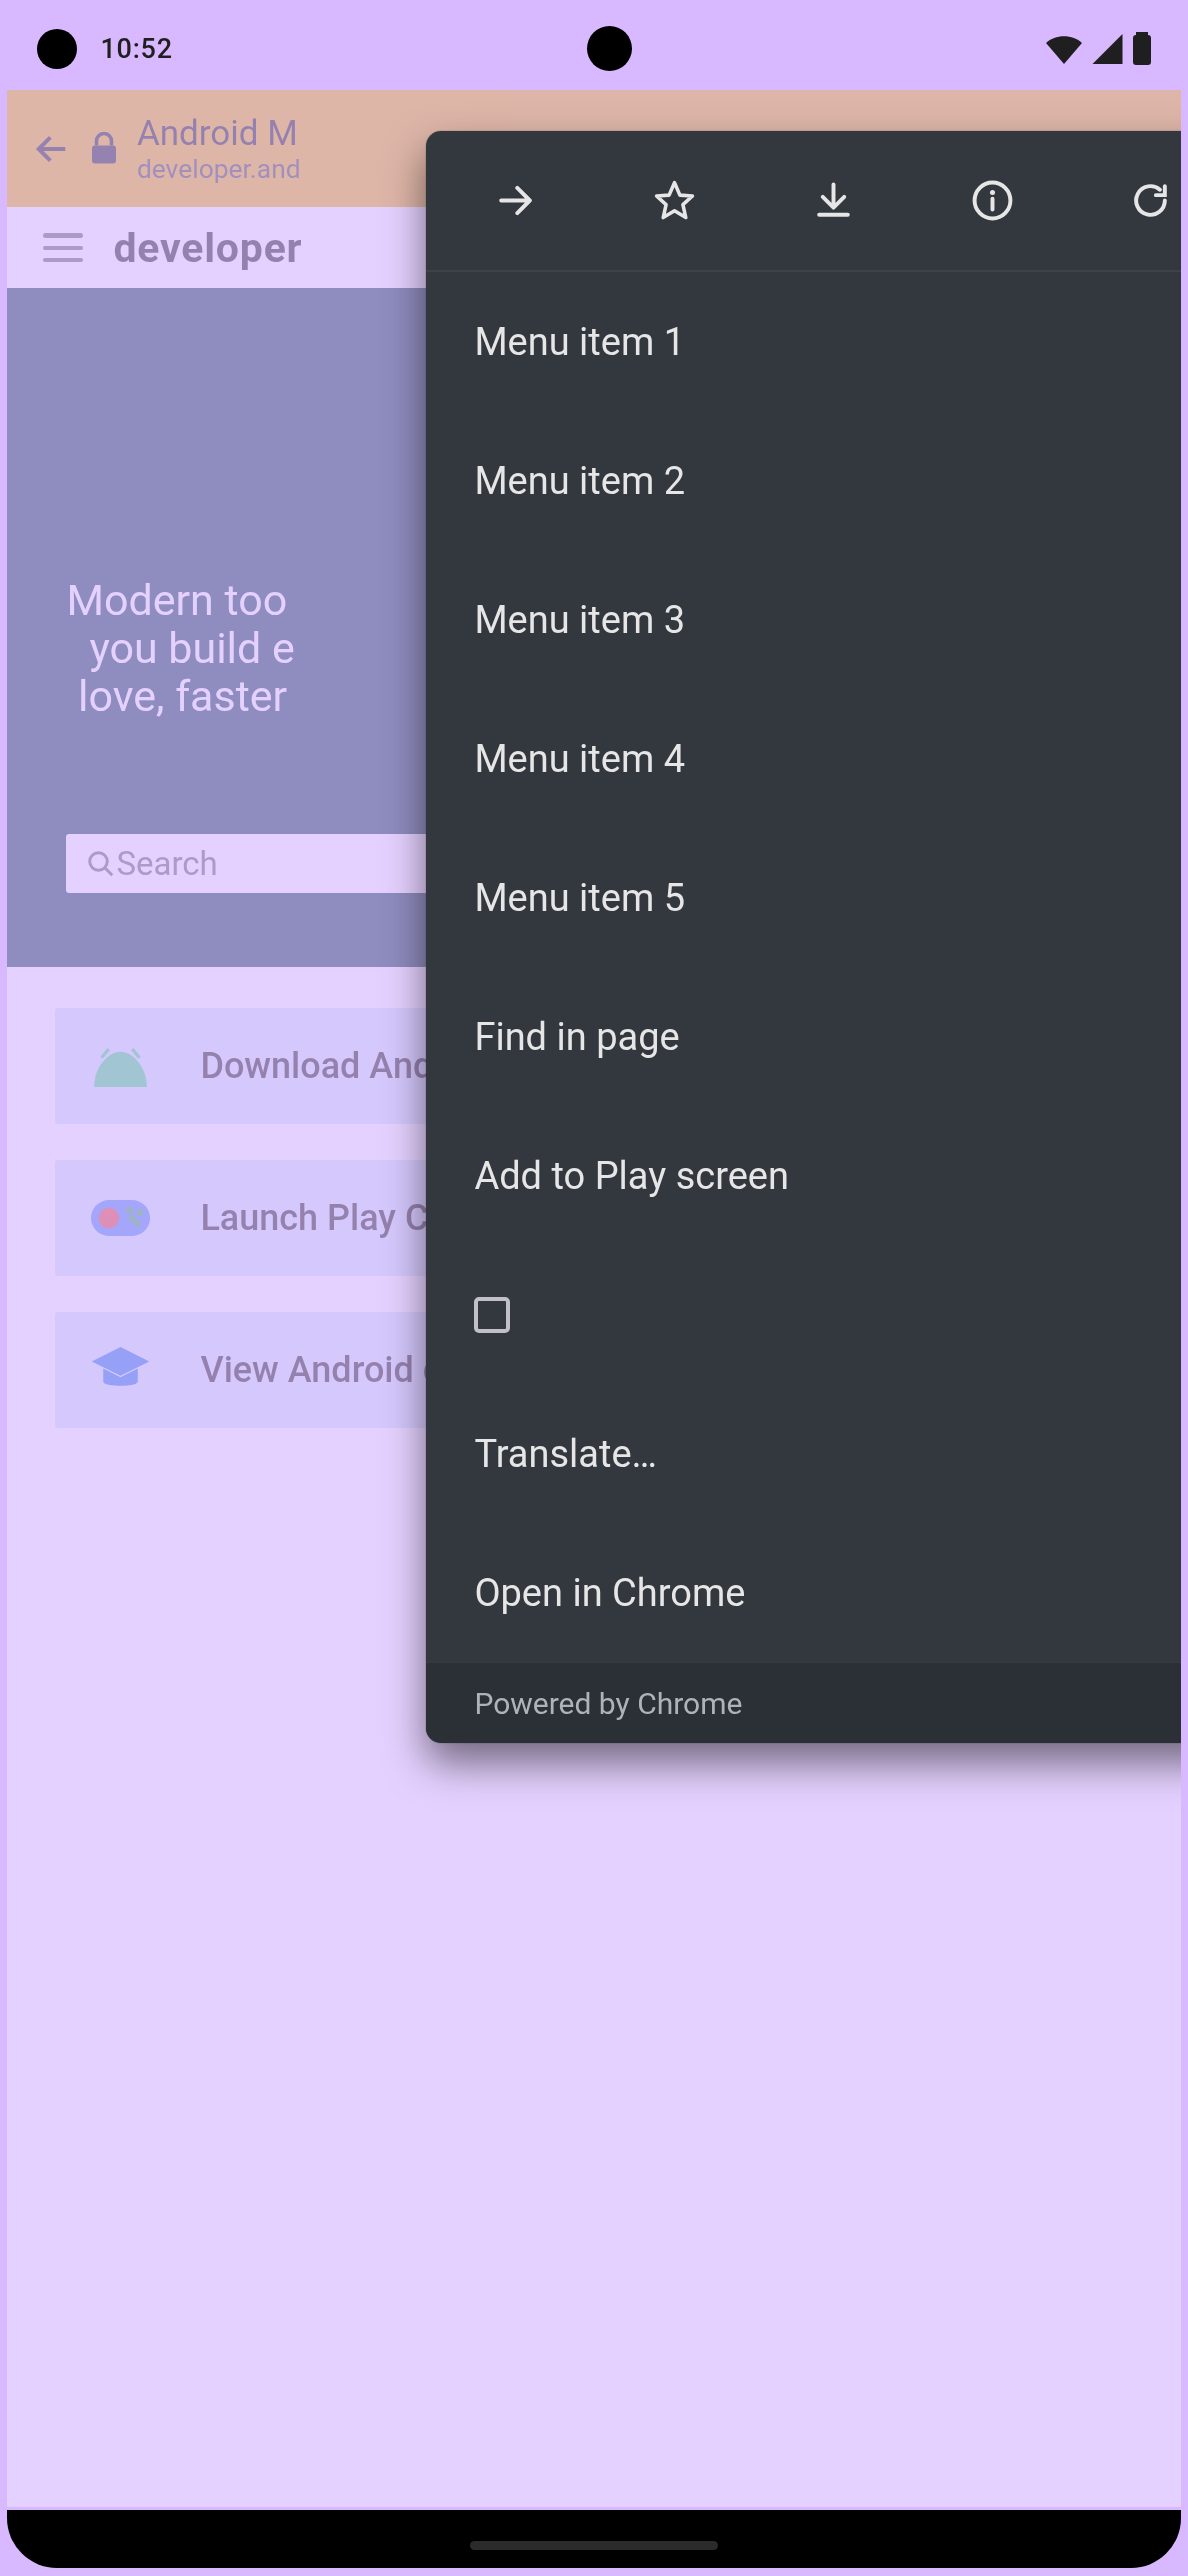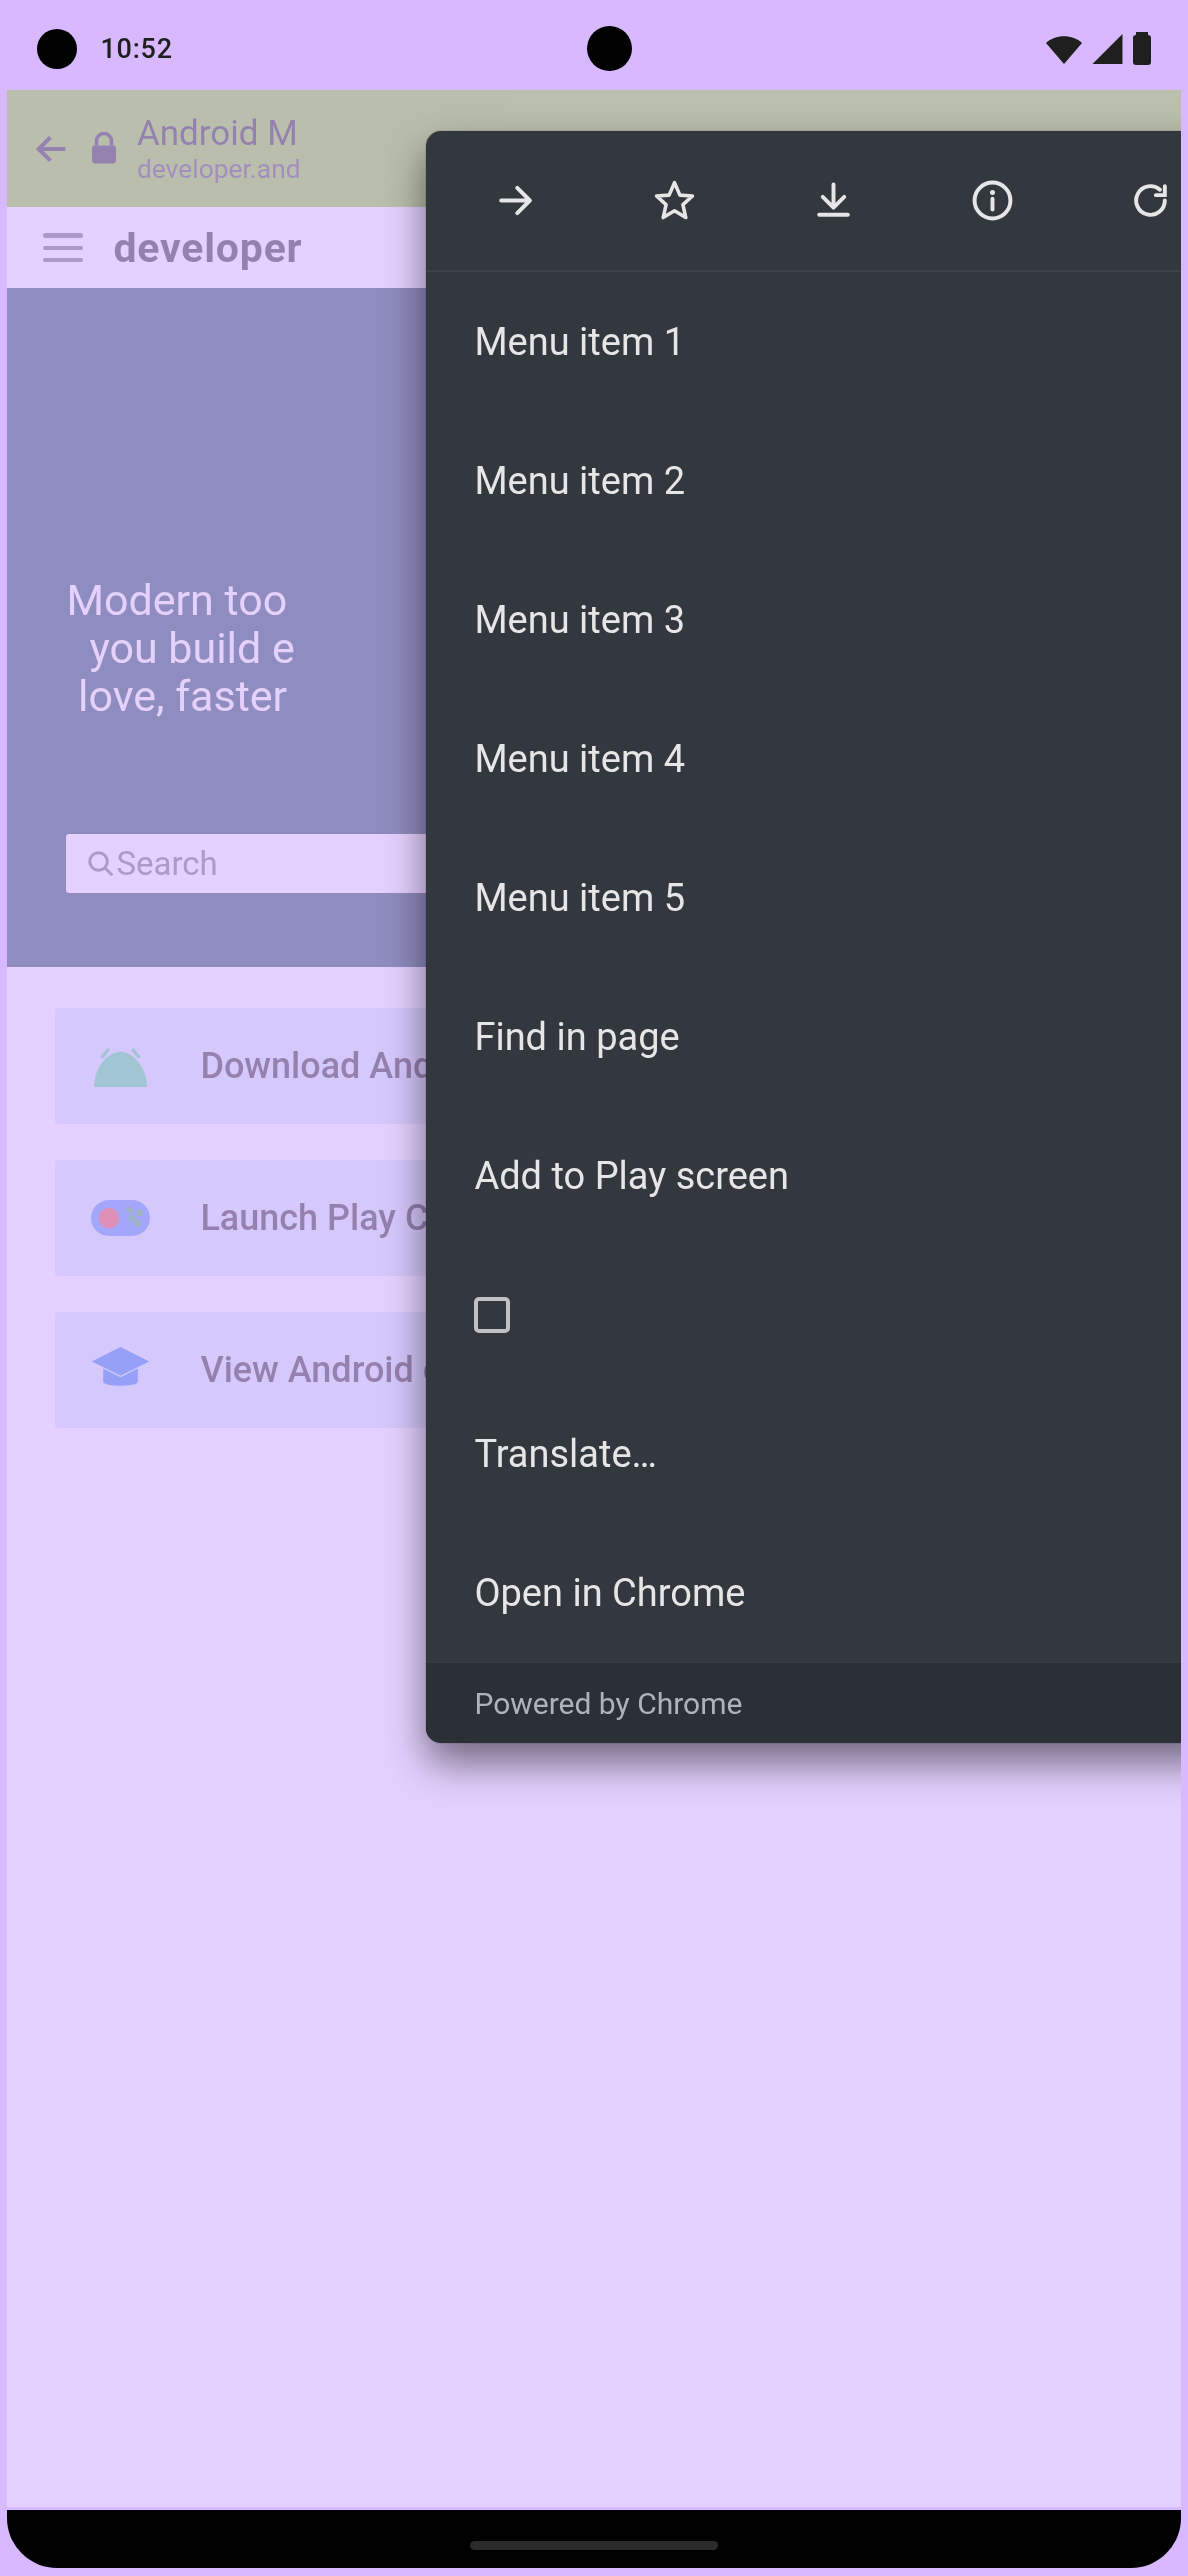--- a/index.html
+++ b/index.html
@@ -51,21 +51,21 @@
     width: 45px; height: 45px; border-radius: 50%; background: #000;
   }
   .status-right {
     display: flex; align-items: center; gap: 10px;
   }
   .status-right svg { display: block; }
 
   
   .chrome-bar {
     height: 117px;
-    background: #84cc16;
+    background: #eab308;
     display: flex;
     align-items: center;
     padding: 0 20px;
     gap: 10px;
     opacity: 0.35;
   }
   .back-btn {
     width: 50px; height: 50px; display:flex; align-items:center; justify-content:center;
   }
   .url-area {

